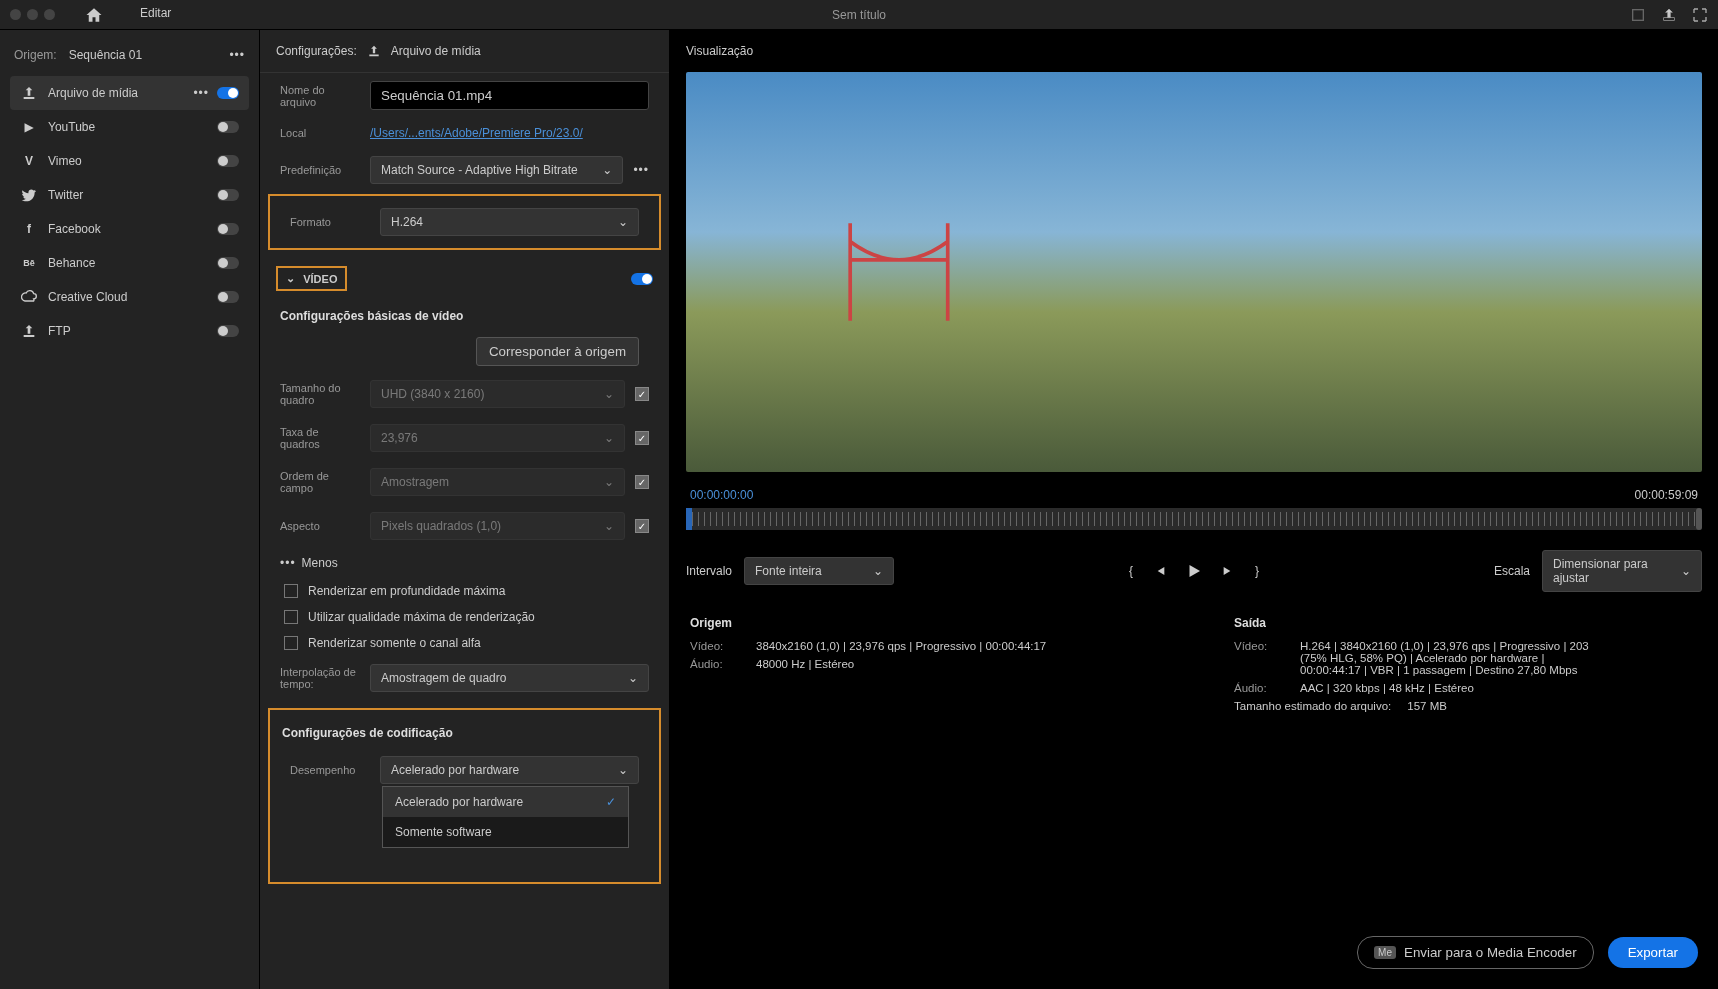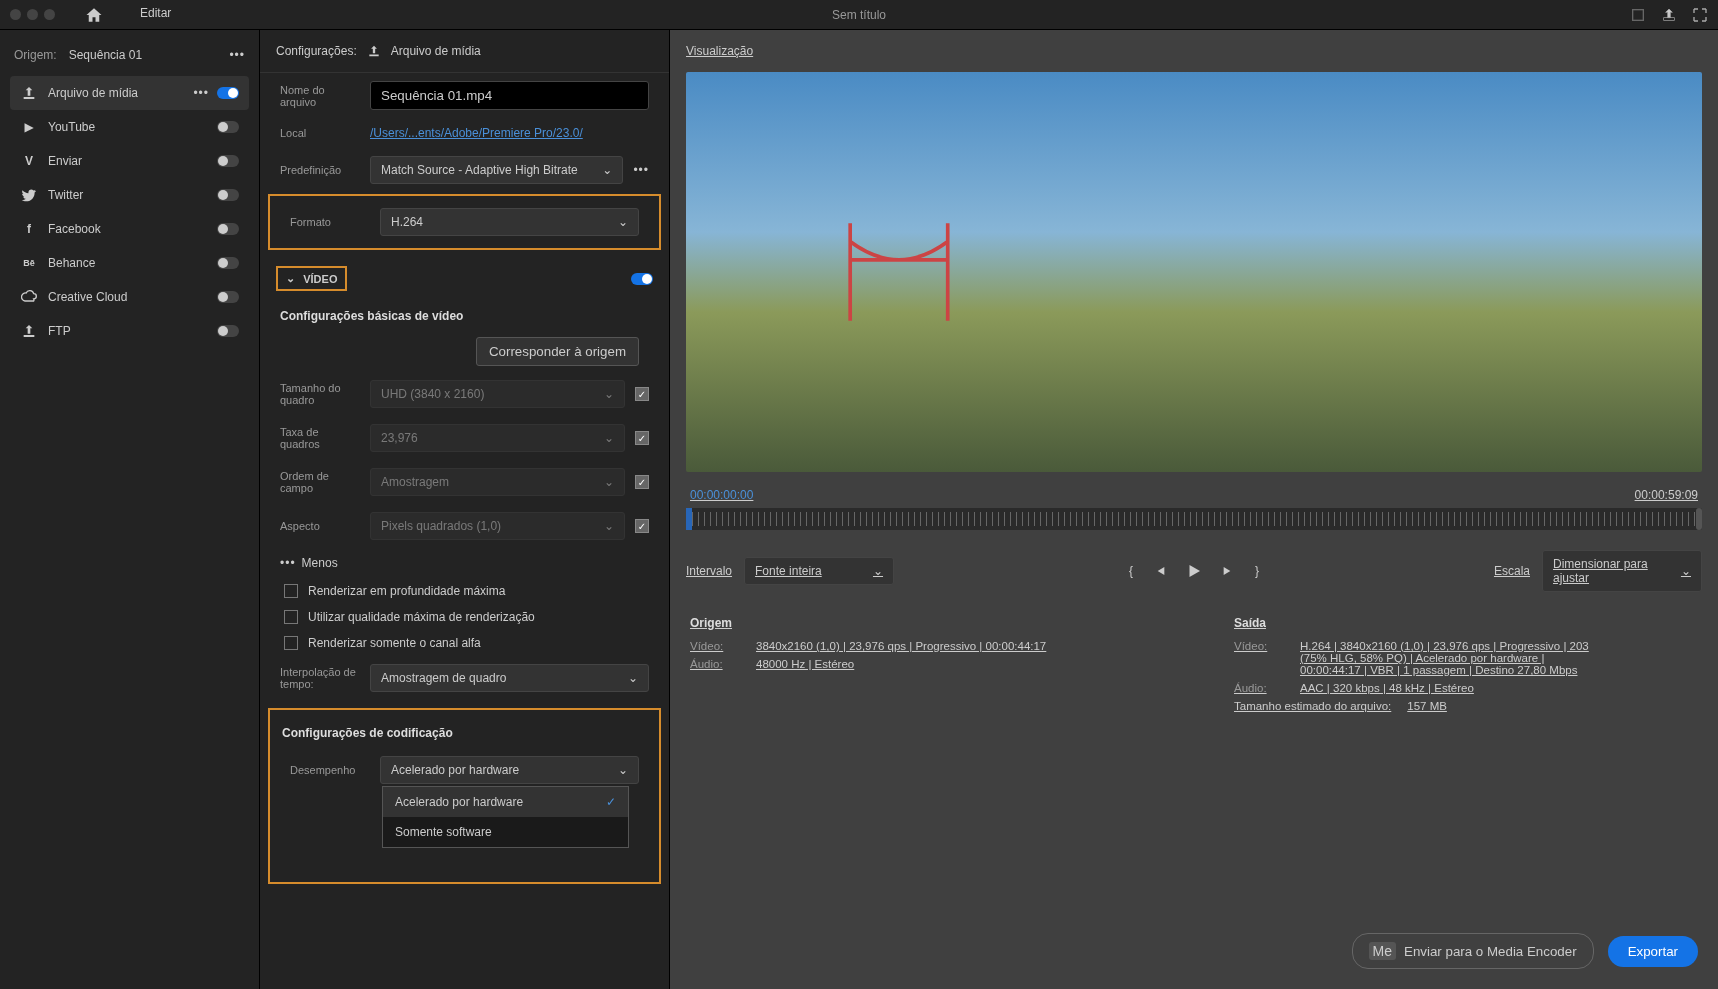--- a/index.html
+++ b/index.html
@@ -9,21 +9,21 @@
 .dot { width: 11px; height: 11px; border-radius: 50%; background: #444; }
 .menu { display: flex; gap: 20px; align-items: center; }
 .menu-item { cursor: pointer; padding: 4px 8px; }
 .menu-item.active { border: 2px solid #d68c2c; }
 .home-icon { width: 18px; height: 18px; fill: #ccc; cursor: pointer; }
 .title-center { position: absolute; left: 50%; transform: translateX(-50%); color: #999; }
 .title-right { position: absolute; right: 10px; display: flex; gap: 15px; }
 .main { display: flex; height: 959px; }
 .col1 { width: 260px; background: #232323; border-right: 1px solid #000; padding: 10px; }
 .col2 { width: 410px; background: #232323; border-right: 1px solid #000; overflow-y: auto; }
-.col3 { flex: 1; background: #404040; display: flex; flex-direction: column; text-decoration: underline; }
+.col3 { flex: 1; background: #000000; display: flex; flex-direction: column; }
 .section-header { display: flex; align-items: center; justify-content: space-between; padding: 8px 4px; margin-bottom: 6px; }
 .origem-label { color: #999; }
 .origem-val { color: #ccc; margin-left: 12px; }
 .dest-row { display: flex; align-items: center; justify-content: space-between; padding: 8px 10px; border-radius: 4px; cursor: pointer; }
 .dest-row.selected { background: #333; }
 .dest-left { display: flex; align-items: center; gap: 10px; }
 .dest-icon { width: 18px; height: 18px; display: flex; align-items: center; justify-content: center; }
 .dest-right { display: flex; align-items: center; gap: 8px; }
 .toggle { width: 22px; height: 12px; background: #444; border-radius: 10px; position: relative; cursor: pointer; }
 .toggle.on { background: #1473e6; }
@@ -63,21 +63,21 @@
 .play-ctrls { display: flex; align-items: center; gap: 18px; }
 .info-section { padding: 14px 20px; display: flex; gap: 80px; }
 .info-col { flex: 1; }
 .info-head { font-weight: bold; color: #ddd; margin-bottom: 10px; }
 .info-line { display: flex; gap: 16px; margin-bottom: 6px; font-size: 11.5px; }
 .info-k { color: #999; width: 50px; }
 .info-v { color: #ccc; }
 .bottom-bar { position: absolute; bottom: 20px; right: 20px; display: flex; gap: 14px; align-items: center; }
 .btn-outline { background: transparent; border: 1px solid #666; color: #ccc; padding: 8px 16px; border-radius: 16px; cursor: pointer; display: flex; align-items: center; gap: 8px; }
 .btn-primary { background: #1473e6; border: none; color: #fff; padding: 8px 20px; border-radius: 16px; cursor: pointer; font-weight: 500; }
-.me-badge { background: #555; padding: 1px 4px; border-radius: 3px; font-size: 14px; }
+.me-badge { background: #555; padding: 1px 4px; border-radius: 3px; font-size: 10px; }
 .dropdown-menu { position: absolute; background: #2a2a2a; border: 1px solid #555; width: 247px; z-index: 100; }
 .dropdown-opt { padding: 8px 12px; display: flex; justify-content: space-between; align-items: center; cursor: pointer; background: #333; }
 .dropdown-opt.dark { background: #1a1a1a; }
 .check-mark { color: #4a90d9; }
 .encoding-box { border: 2px solid #d68c2c; margin: 8px 8px; padding: 8px 0 90px 0; position: relative; }
 .more-dots { color: #ccc; letter-spacing: 1px; cursor: pointer; }
 svg { fill: #ccc; }
 </style>
 </head>
 <body>
@@ -138,21 +138,21 @@
           <span class="dest-icon">▶</span>
           <span>YouTube</span>
         </div>
         <div class="toggle"></div>
       </div>
     <div class="dest-row">
         <div class="dest-left">
           <span class="dest-icon">
             <b>V</b>
           </span>
-          <span>Enviar</span>
+          <span>Vimeo</span>
         </div>
         <div class="toggle"></div>
       </div>
     <div class="dest-row">
         <div class="dest-left">
           <span class="dest-icon">
             <svg width="16" height="16" viewBox="0 0 24 24">
               <path d="M22 5.8c-.8.4-1.6.6-2.5.7.9-.5 1.6-1.4 1.9-2.4-.8.5-1.8.9-2.7 1.1-.8-.9-2-1.4-3.2-1.4-2.4 0-4.4 2-4.4 4.4 0 .3 0 .7.1 1C7.6 9 4.4 7.3 2.3 4.7c-.4.6-.6 1.4-.6 2.2 0 1.5.8 2.9 2 3.6-.7 0-1.4-.2-2-.5v.1c0 2.1 1.5 3.9 3.5 4.3-.4.1-.8.2-1.2.2-.3 0-.6 0-.8-.1.6 1.8 2.2 3 4.2 3.1-1.5 1.2-3.5 1.9-5.6 1.9H1c2 1.3 4.3 2 6.8 2 8.2 0 12.6-6.8 12.6-12.6v-.6c.9-.6 1.6-1.4 2.2-2.3z"></path>
             </svg>
           </span>

